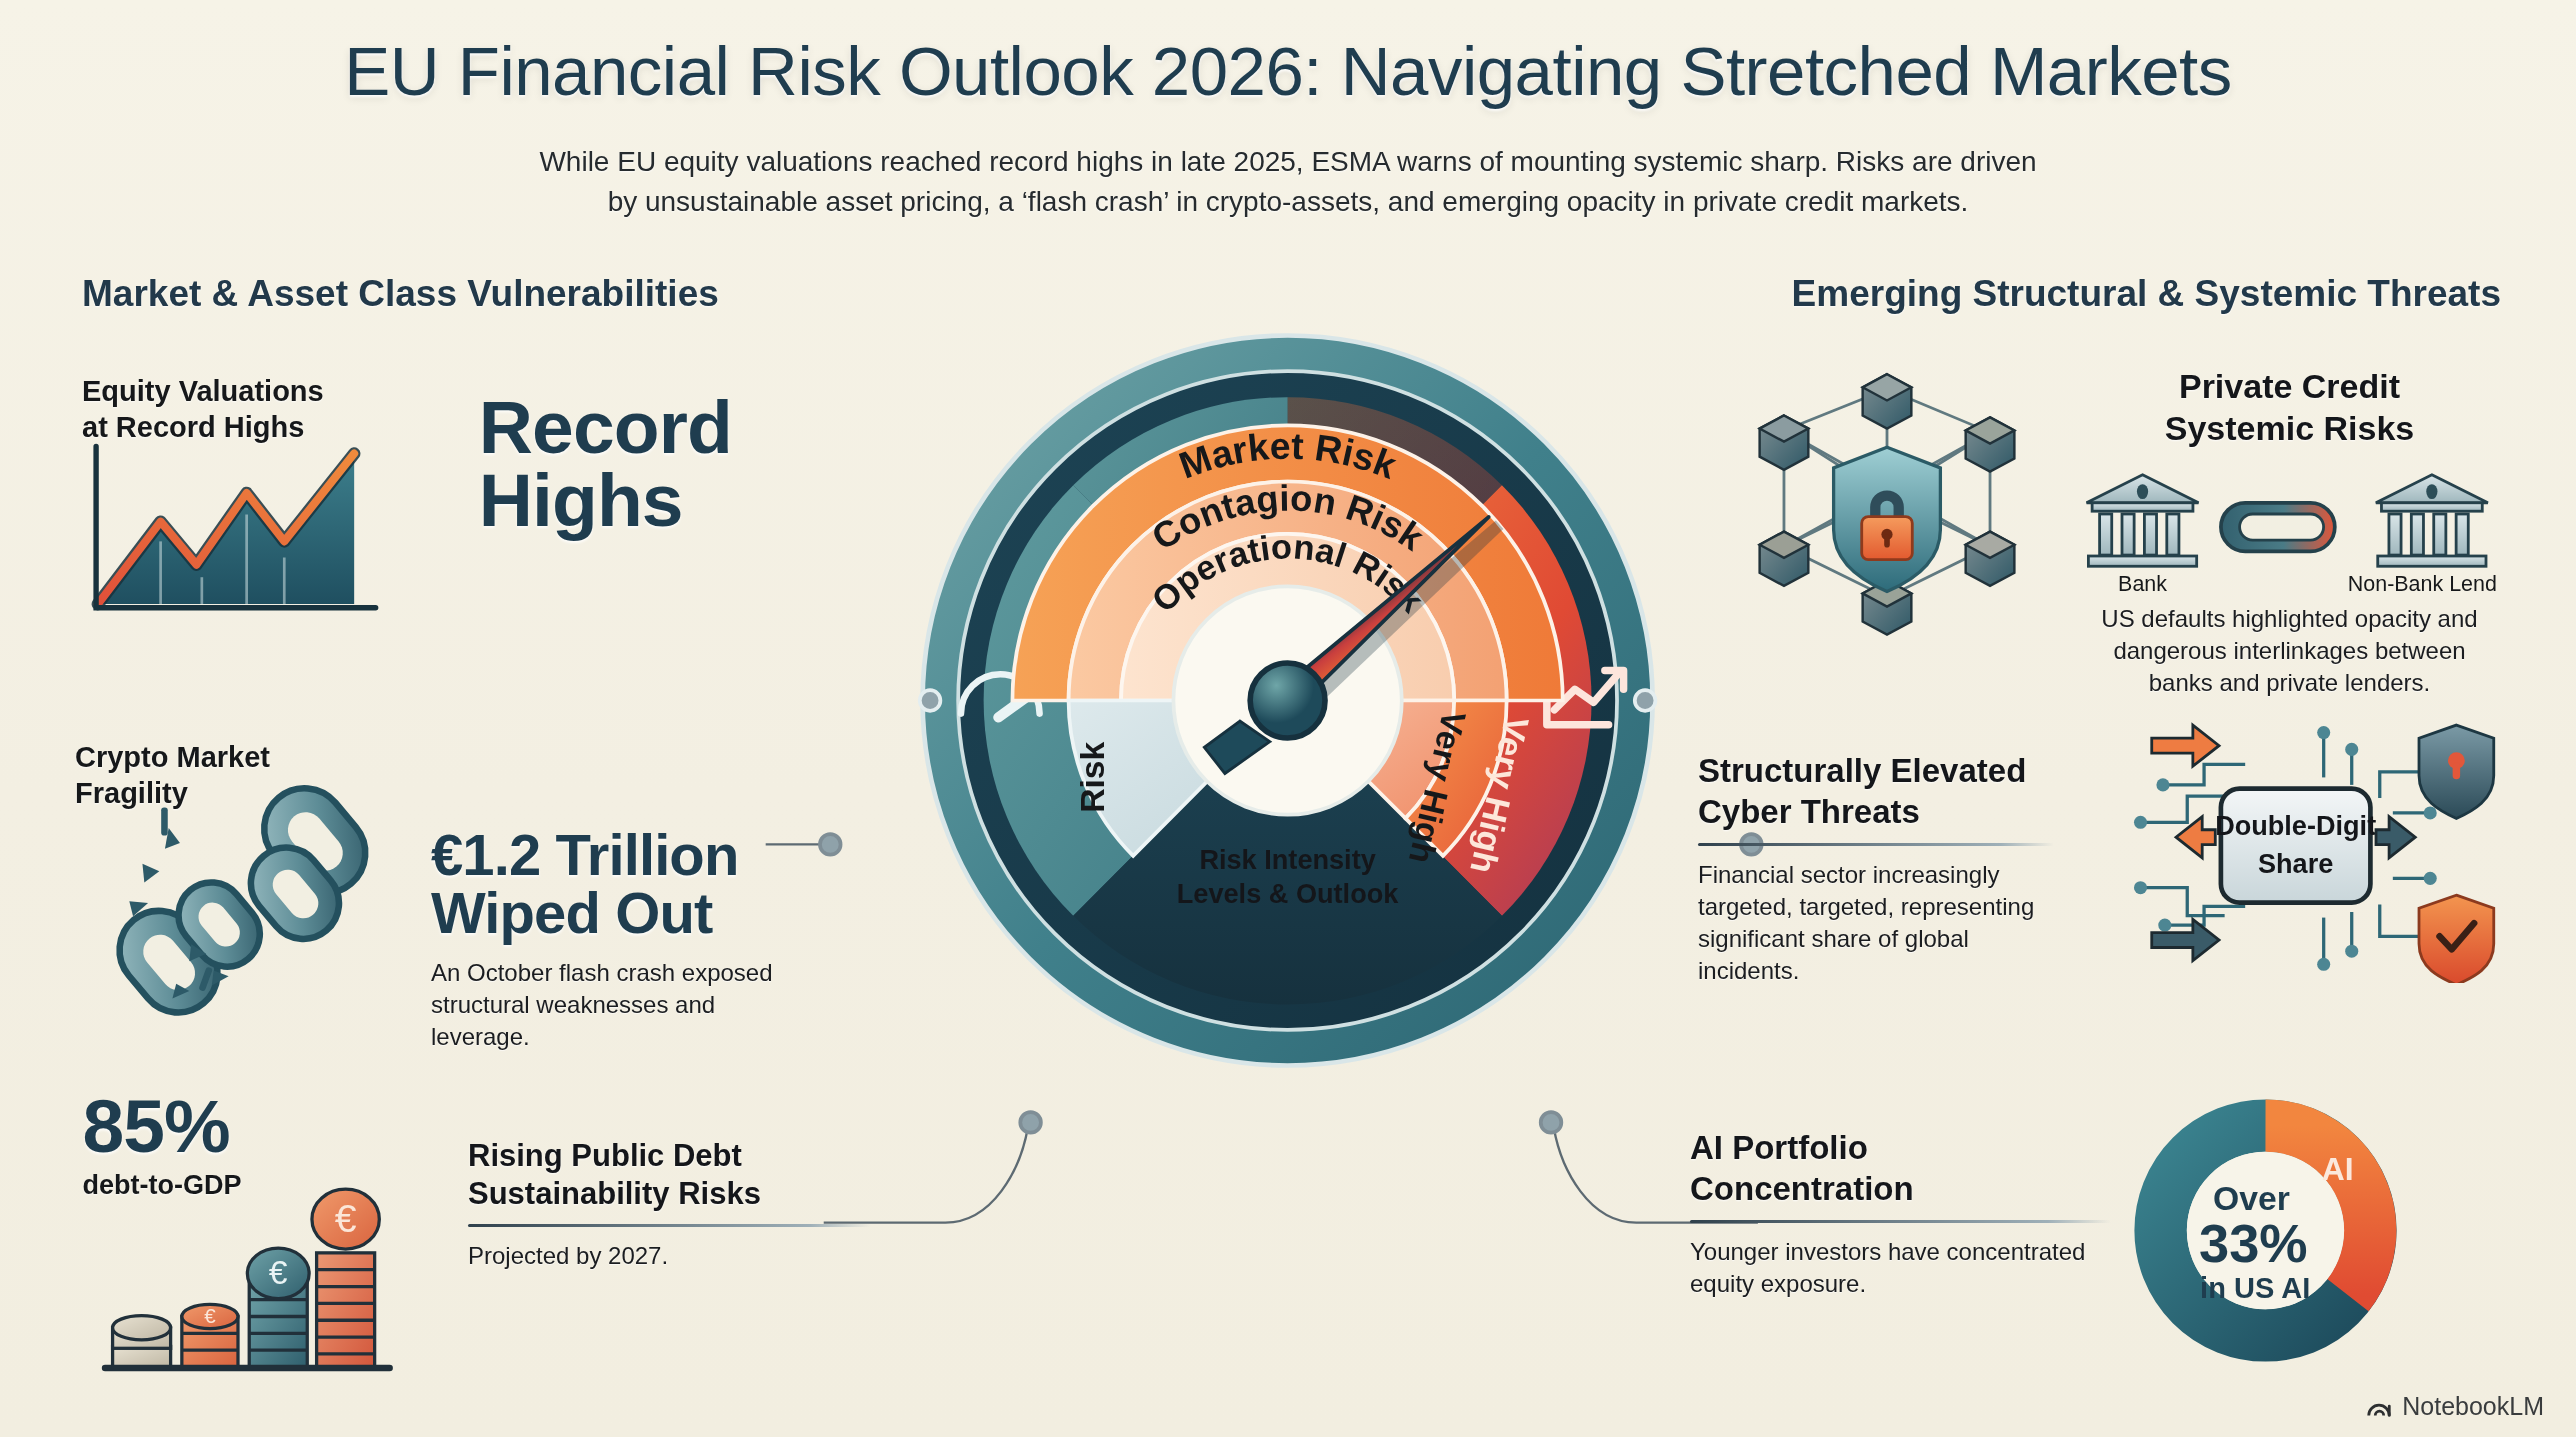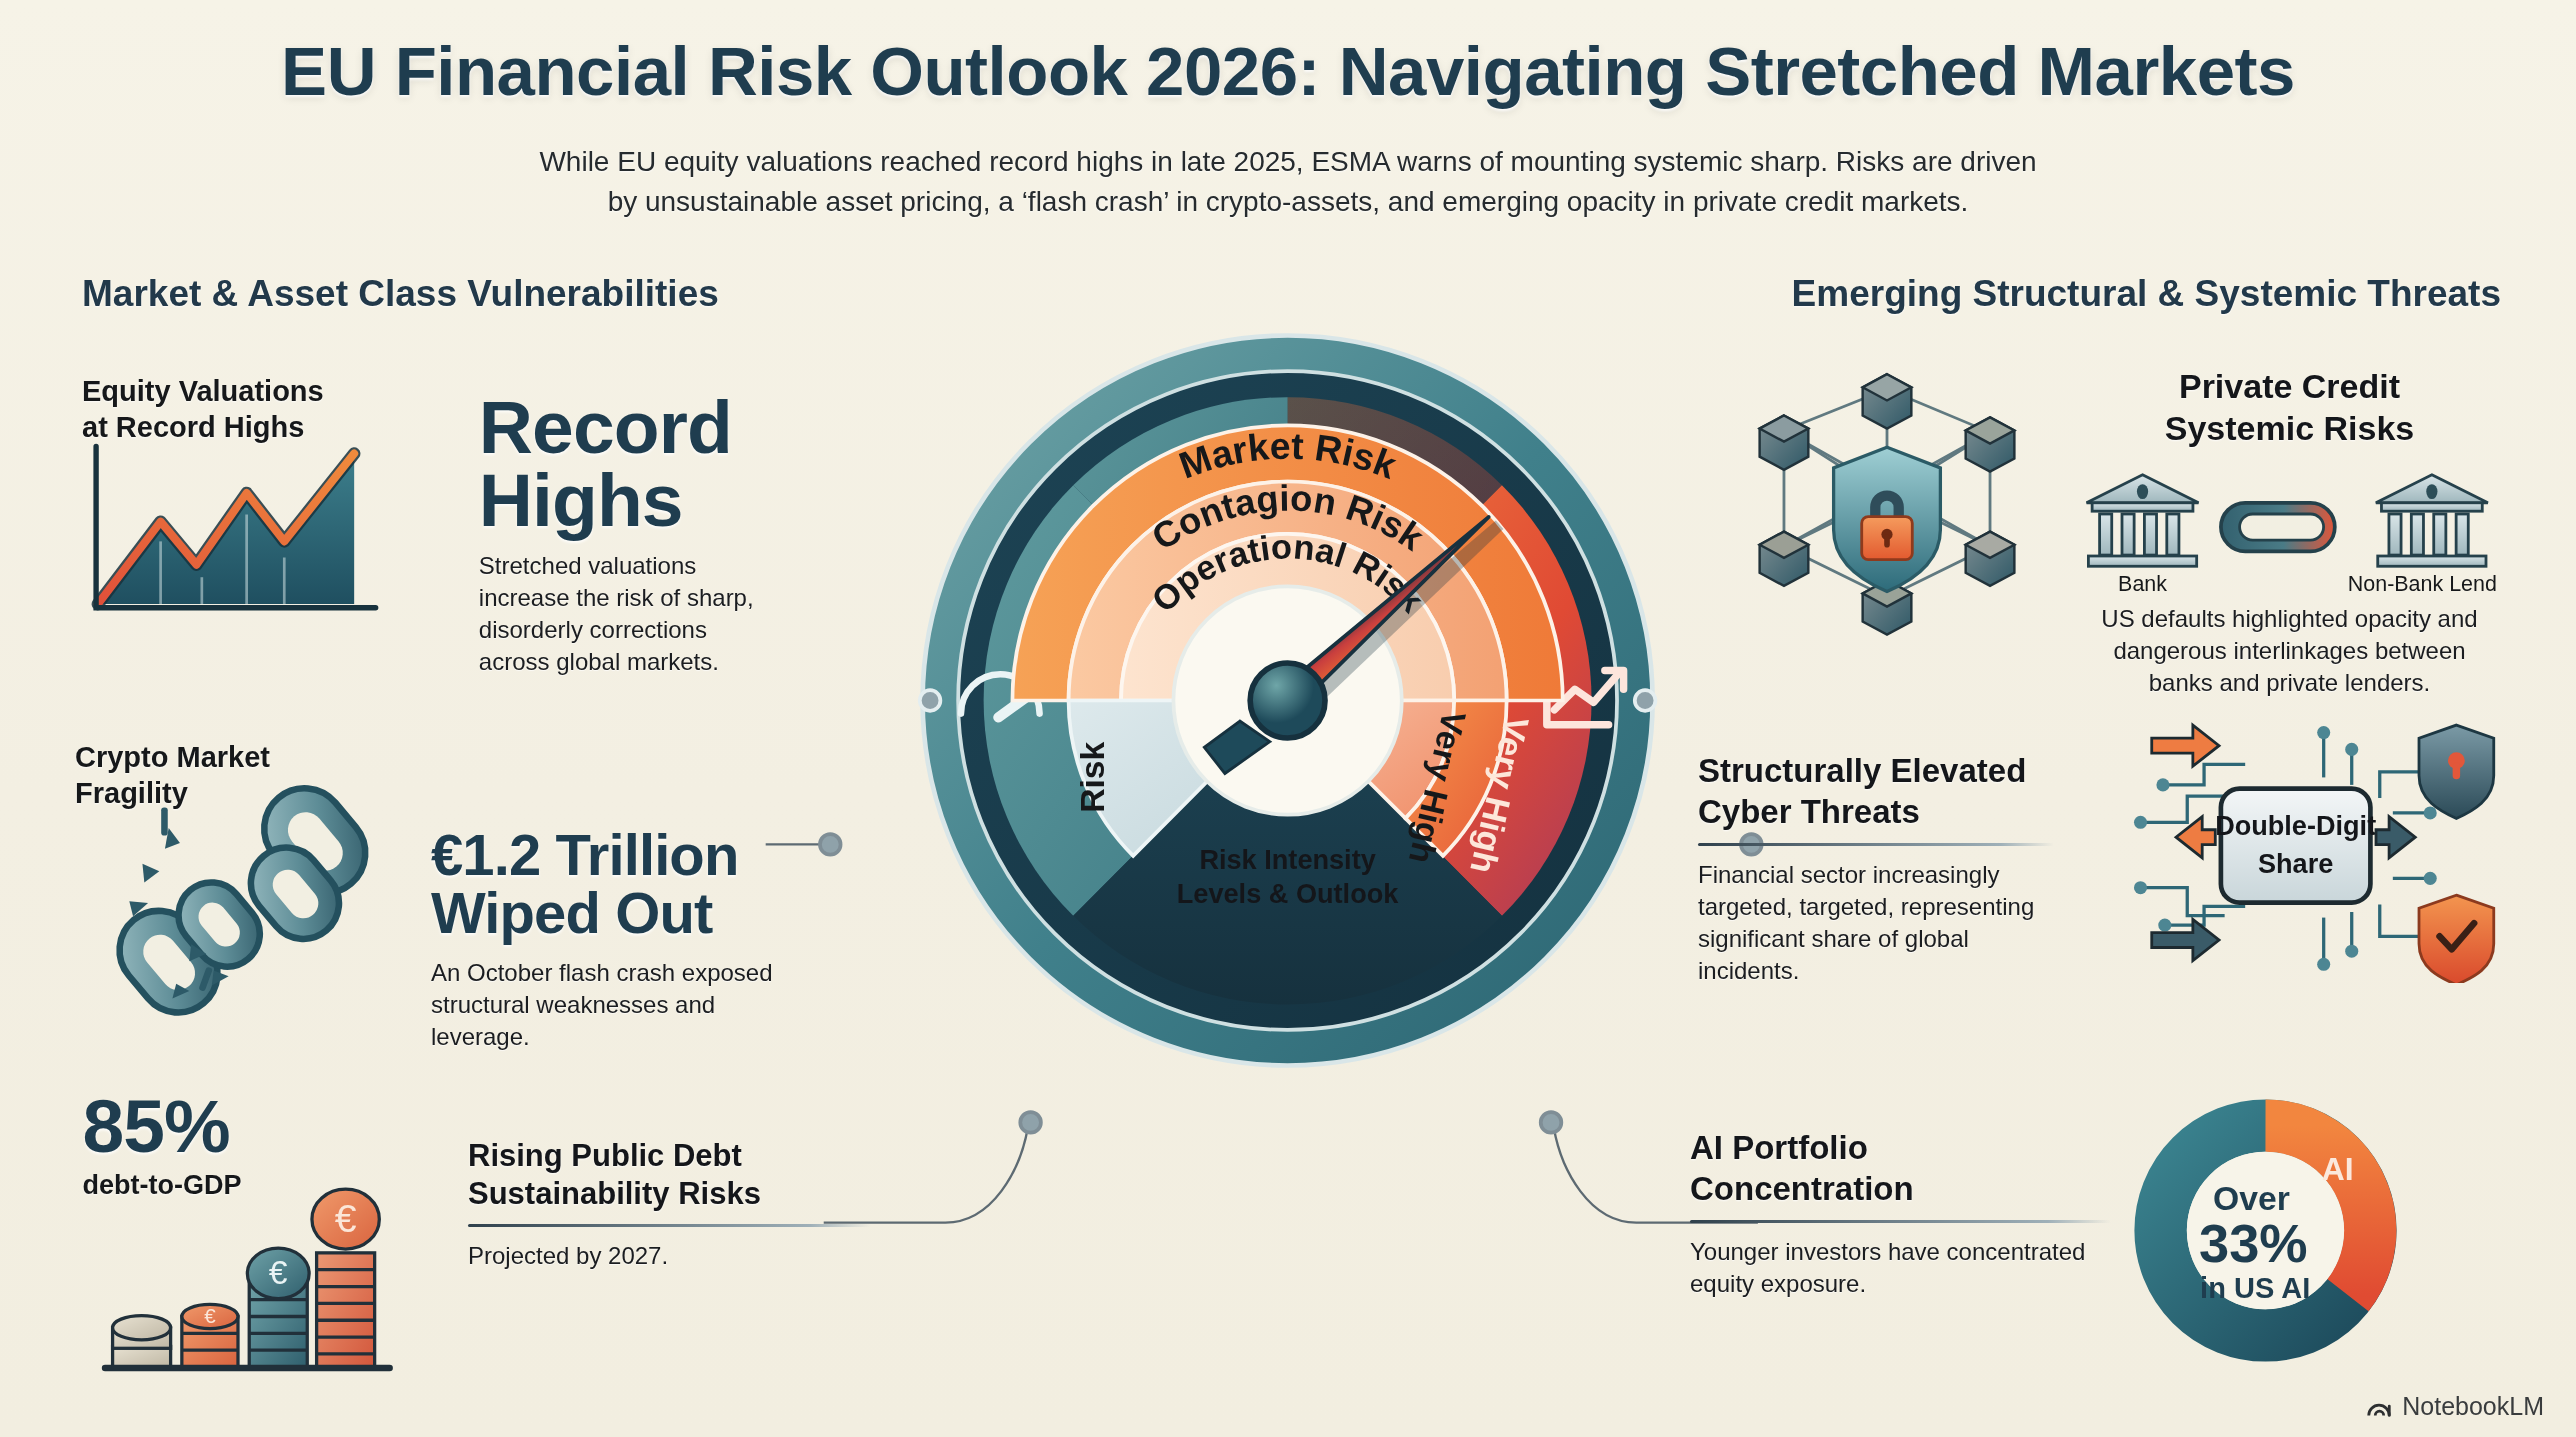--- a/index.html
+++ b/index.html
@@ -12,21 +12,21 @@
   #page {
     position: relative;
     width: 2576px; height: 1438px;
     background: linear-gradient(180deg,#f6f3e7 0%, #f3efe2 55%, #f2eee0 100%);
   }
 
   
   .title {
     position: absolute; left: 0; top: 32px; width: 2576px;
     text-align: center;
-    font-size: 69px; font-weight: bold; letter-spacing: -0.5px;
+    font-size: 69px; font-weight: normal; letter-spacing: -0.5px;
     color: #1f3d4f;
     text-shadow: 0 1.9px 2.8px rgba(255,255,255,0.9), 0 2.8px 8.4px rgba(0,0,0,0.10);
   }
   .subtitle {
     position: absolute; left: 50%; transform: translateX(-50%); top: 142px;
     width: 1966px; text-align: center;
     font-size: 28px; line-height: 40px; color: #262b2e;
     text-shadow: 0 0.9px 1.9px rgba(255,255,255,0.8);
   }
 
@@ -163,21 +163,20 @@
           <line x1="238" y1="168" x2="238" y2="220"></line>
           <line x1="146" y1="190" x2="146" y2="220"></line>
         </g>
         <path d="M28,44 L28,224 L340,224" fill="none" stroke="#18323d" stroke-width="6" stroke-linecap="round"></path>
       </svg>
       <div class="textcol">
         <div class="bignum huge">
           <div>Record</div>
           <div>Highs</div>
         </div>
-        <div class="blurb" style="margin-top:13px">Stretched valuations increase the risk of sharp, disorderly corrections across global markets.</div>
       </div>
     </div>
   </div>
 
   <div id="b-crypto">
     <div class="kicker">
       <div>Crypto Market</div>
       <div>Fragility</div>
     </div>
     <div class="cr-row">

